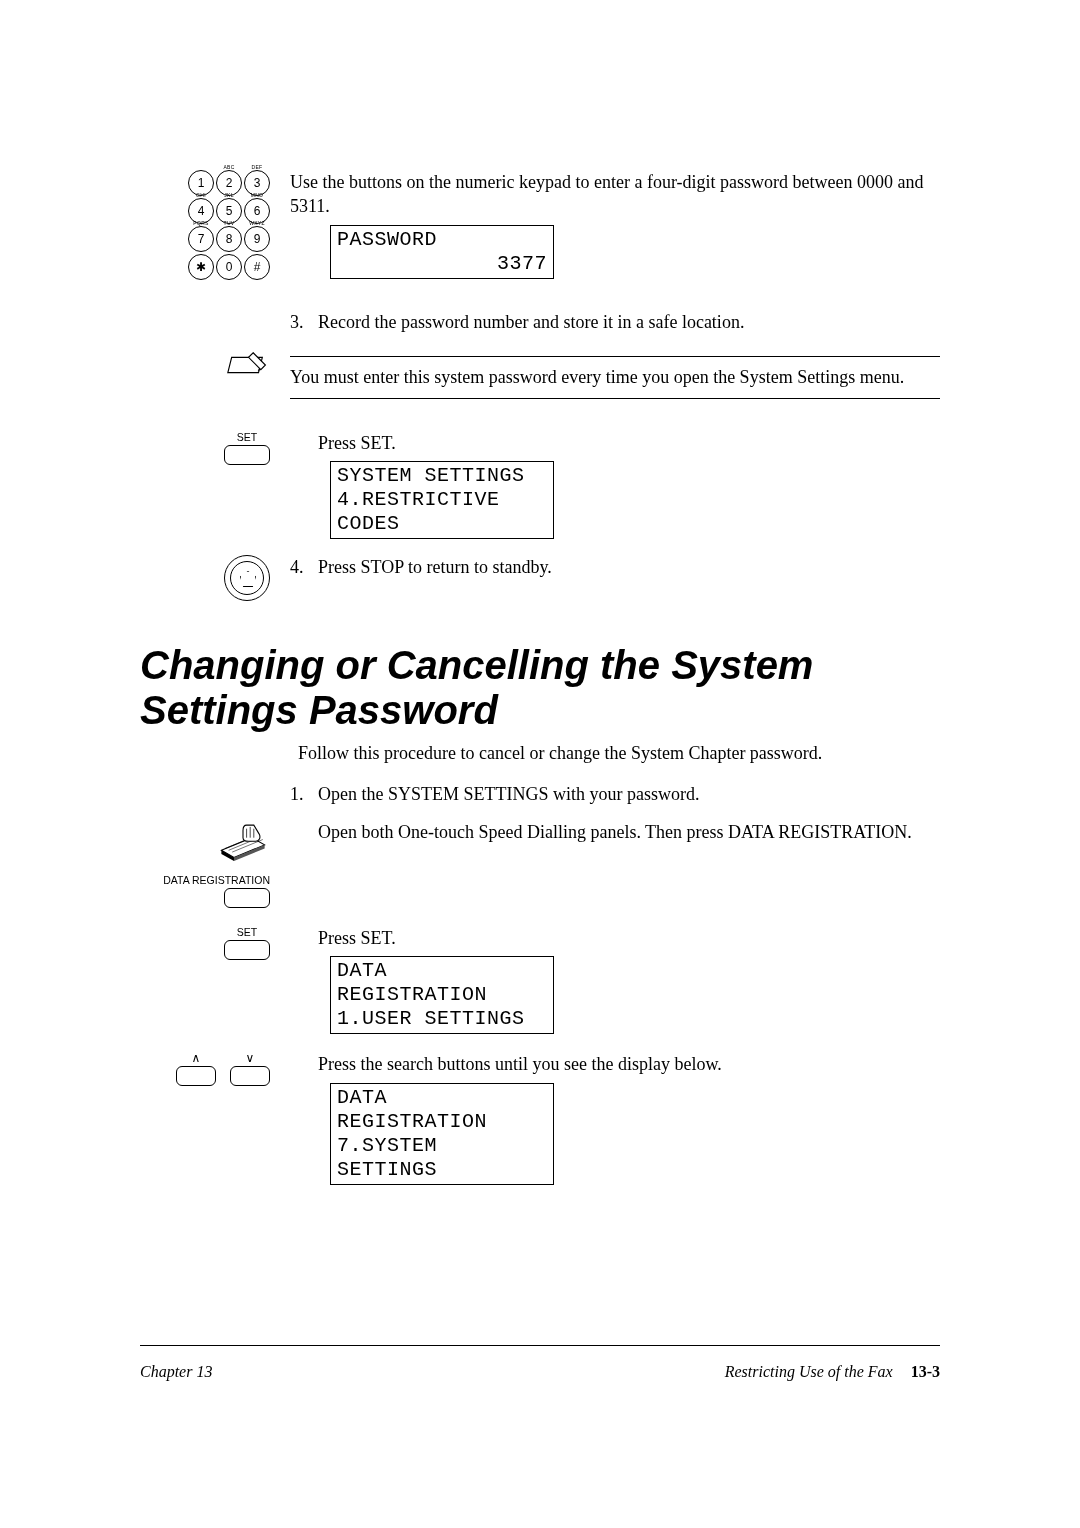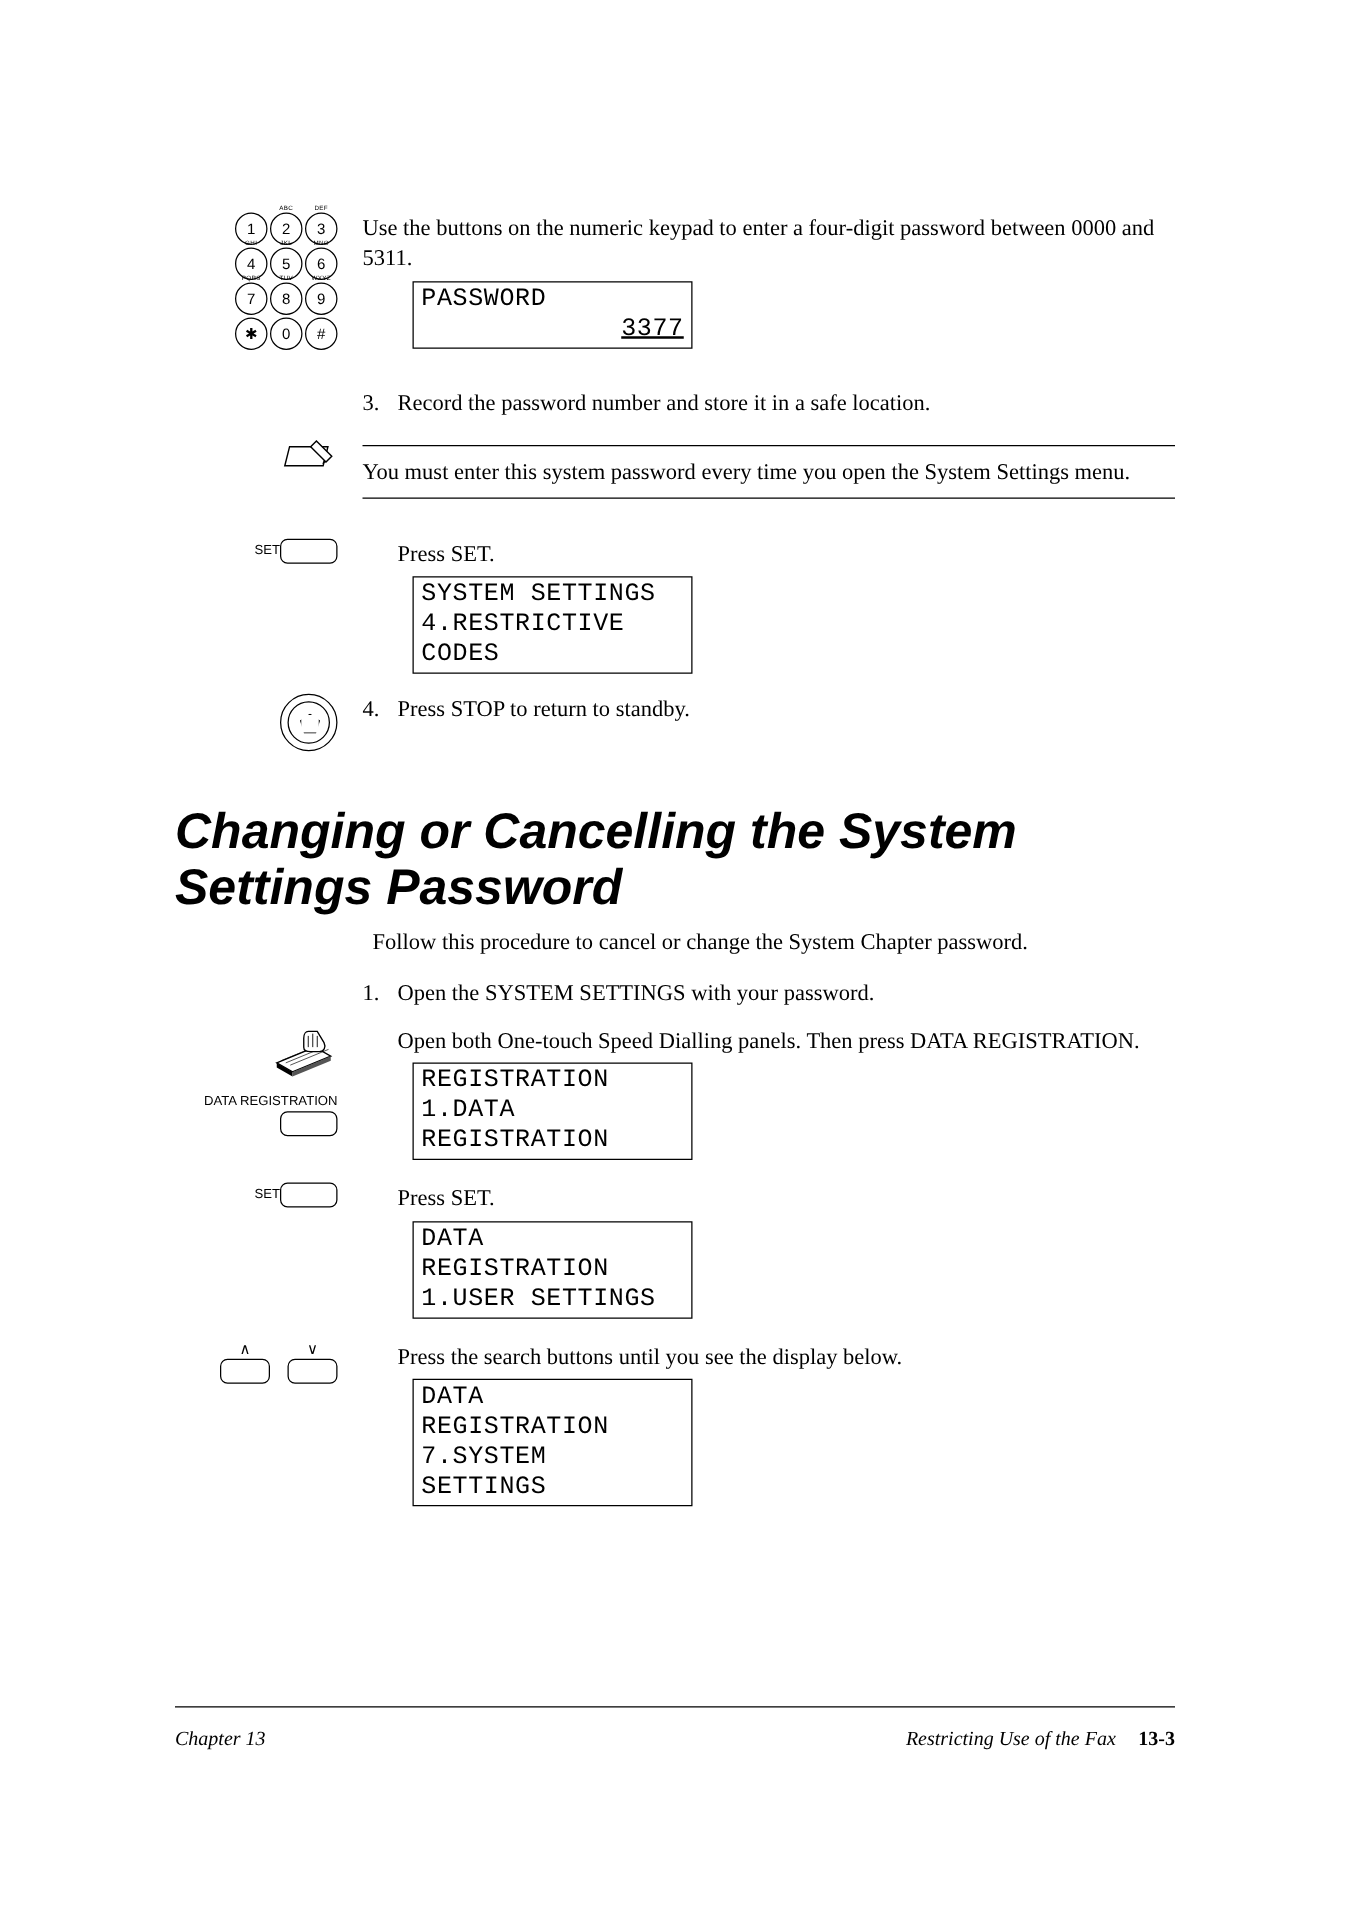--- a/index.html
+++ b/index.html
@@ -56,21 +56,20 @@
     width: 210px;
     margin-left: 40px;
     margin-top: 6px;
     padding: 2px 6px 2px 6px;
     line-height: 1.2;
   }
   .lcd .line2 {
     text-align: right;
   }
   .lcd .underline {
-    text-decoration: underline;
   }
 
   
   .rulebox {
     border-top: 1px solid #000;
     border-bottom: 1px solid #000;
     padding: 8px 0;
     margin: 8px 0 18px 0;
   }
 
@@ -129,20 +128,21 @@
   .keypad .letters {
     position: absolute;
     top: -7px;
     font-size: 5px;
     letter-spacing: 0.3px;
   }
 
   
   .btn-icon-wrap {
     display: flex;
+    flex-direction: column;
     align-items: center;
     justify-content: space-between;
   }
   .btn-icon-label {
     font-size: 10.5px;
     margin-bottom: 2px;
   }
   .btn-rect {
     width: 44px;
     height: 18px;
@@ -314,24 +314,20 @@
           <line x1="34" y1="8" x2="34" y2="18" stroke="#000" stroke-width="0.8"></line>
           <line x1="38" y1="6" x2="38" y2="18" stroke="#000" stroke-width="0.8"></line>
           <line x1="42" y1="8" x2="42" y2="18" stroke="#000" stroke-width="0.8"></line>
         </svg>
       </div>
       <div class="btn-icon-label" style="margin-top:4px;">DATA REGISTRATION</div>
       <div class="btn-rect"></div>
     </div>
     <div class="text-col">
       <div class="body-indent">Open both One-touch Speed Dialling panels. Then press DATA REGISTRATION.</div>
-      <div class="lcd">
-        <div>REGISTRATION</div>
-        <div> 1.DATA REGISTRATION</div>
-      </div>
     </div>
   </div>
 
   <div class="row" style="margin-top:18px;">
     <div class="icon-col">
       <div class="btn-icon-wrap">
         <div class="btn-icon-label">SET</div>
         <div class="btn-rect"></div>
       </div>
     </div>

